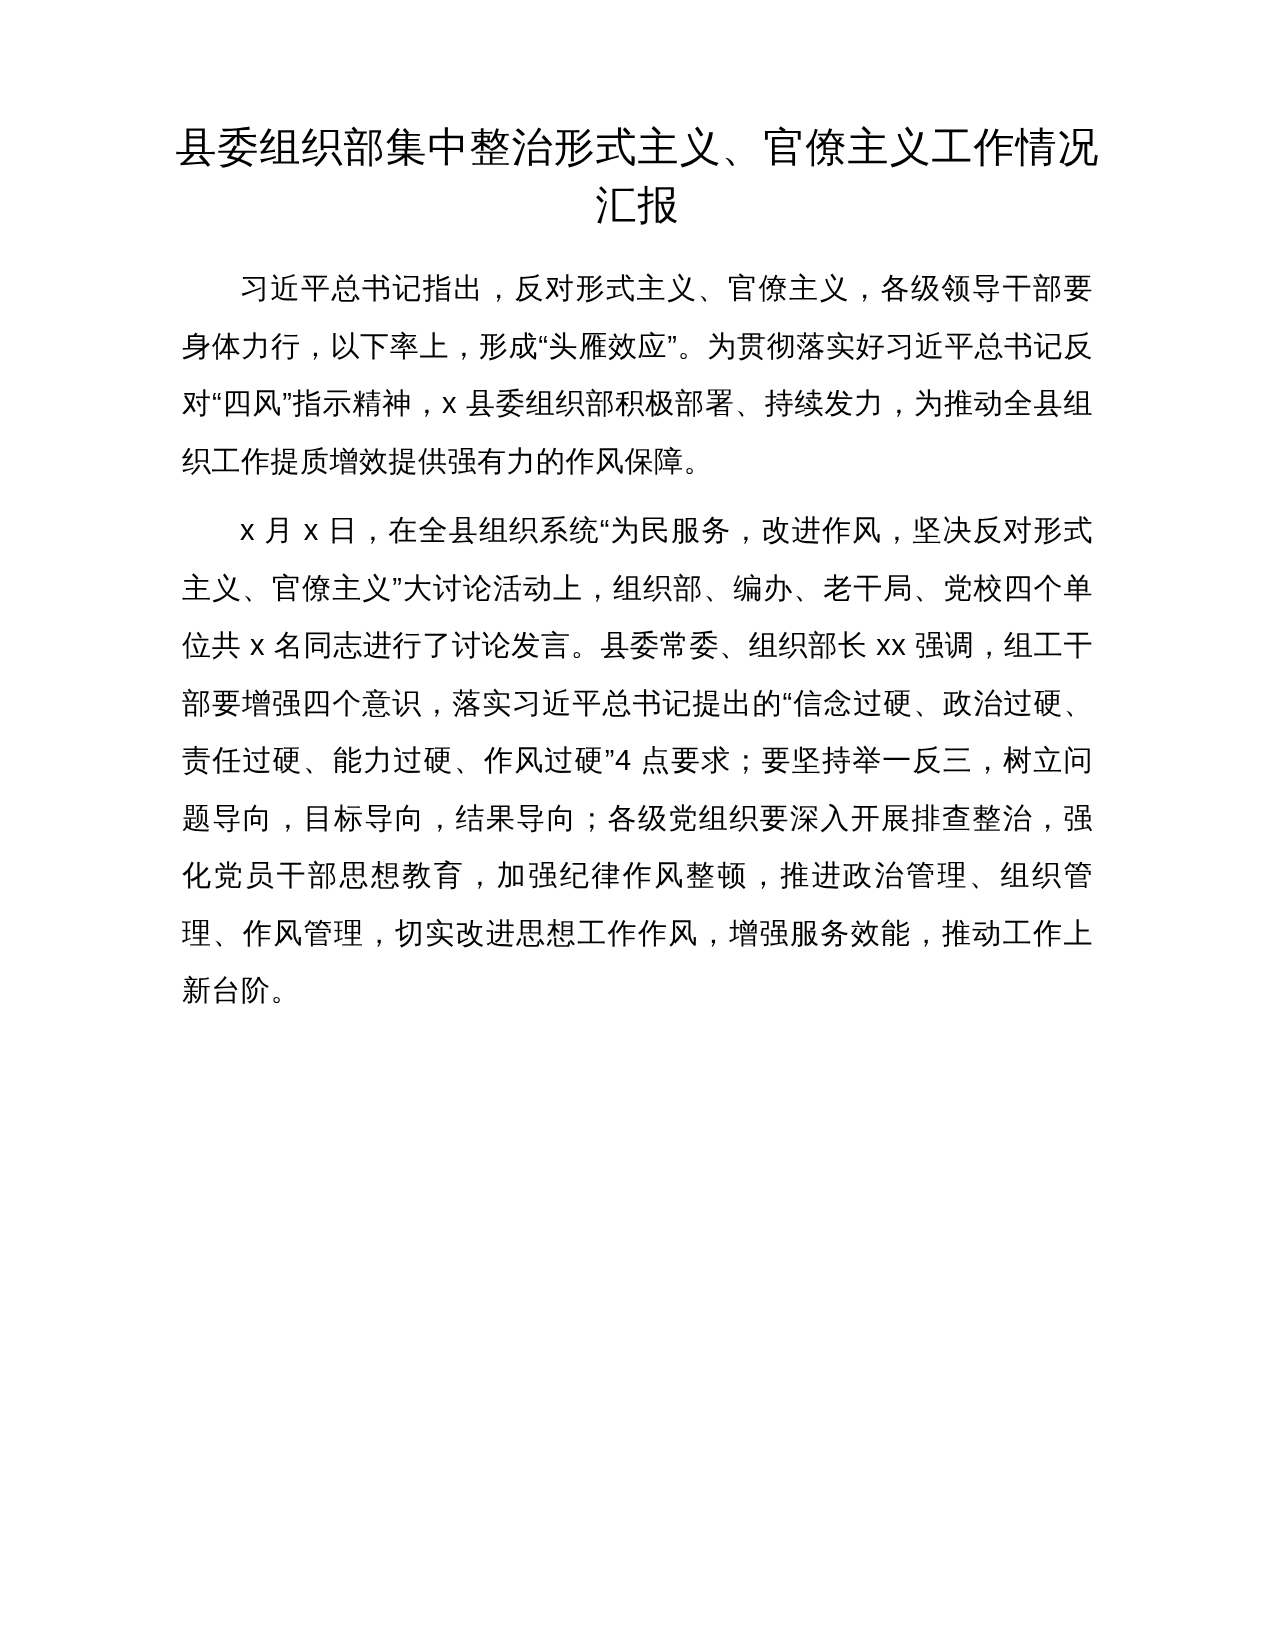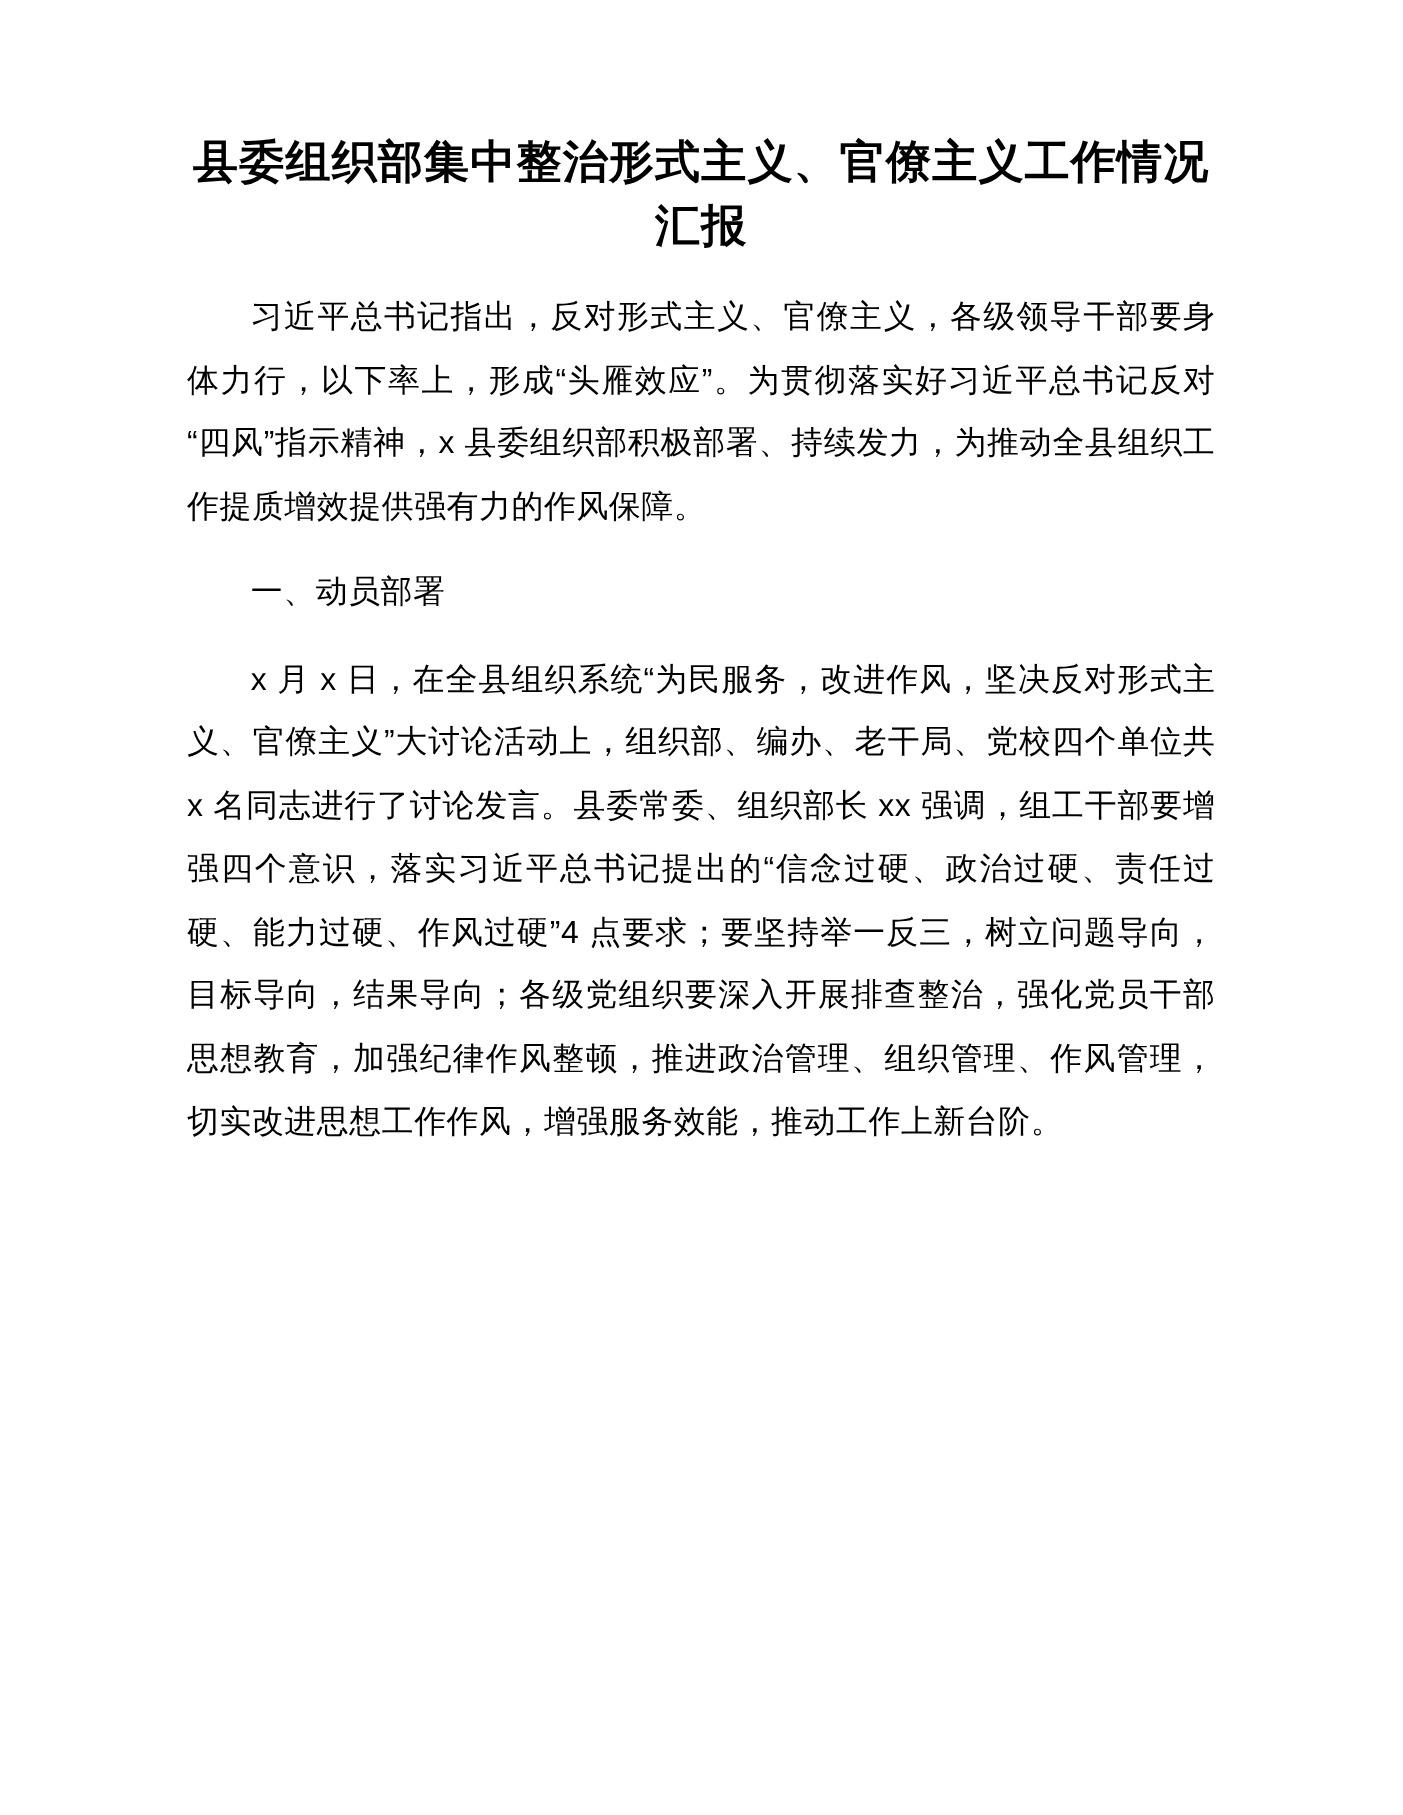--- a/index.html
+++ b/index.html
@@ -16,27 +16,27 @@
   }
   .page {
     box-sizing: border-box;
     width: 1275px;
     height: 1650px;
     padding: 118px 170px 0 170px;
   }
   .doc-title {
     margin: 0 0 26px 0;
     font-size: 41px;
-    font-weight: bold;
+    font-weight: normal;
     line-height: 58px;
     text-align: center;
     letter-spacing: 1px;
   }
   .body-para {
-    margin: 0;
+    margin: 12px;
     font-size: 29px;
     line-height: 57.5px;
     text-align: justify;
     text-indent: 2em;
     letter-spacing: 0.5px;
   }
   .section-heading {
     margin: 20px 0 22px 0;
     font-size: 29px;
     font-weight: normal;
@@ -46,16 +46,15 @@
   }
 </style>
 </head>
 <body>
 
 <div class="page">
   <h1 class="doc-title">县委组织部集中整治形式主义、官僚主义工作情况汇报</h1>
 
   <p class="body-para">习近平总书记指出，反对形式主义、官僚主义，各级领导干部要身体力行，以下率上，形成“头雁效应”。为贯彻落实好习近平总书记反对“四风”指示精神，x 县委组织部积极部署、持续发力，为推动全县组织工作提质增效提供强有力的作风保障。</p>
 
-  <h2 class="section-heading">一、动员部署</h2>
 
   <p class="body-para">x 月 x 日，在全县组织系统“为民服务，改进作风，坚决反对形式主义、官僚主义”大讨论活动上，组织部、编办、老干局、党校四个单位共 x 名同志进行了讨论发言。县委常委、组织部长 xx 强调，组工干部要增强四个意识，落实习近平总书记提出的“信念过硬、政治过硬、责任过硬、能力过硬、作风过硬”4 点要求；要坚持举一反三，树立问题导向，目标导向，结果导向；各级党组织要深入开展排查整治，强化党员干部思想教育，加强纪律作风整顿，推进政治管理、组织管理、作风管理，切实改进思想工作作风，增强服务效能，推动工作上新台阶。</p>
 </div>
 
 </body></html>

